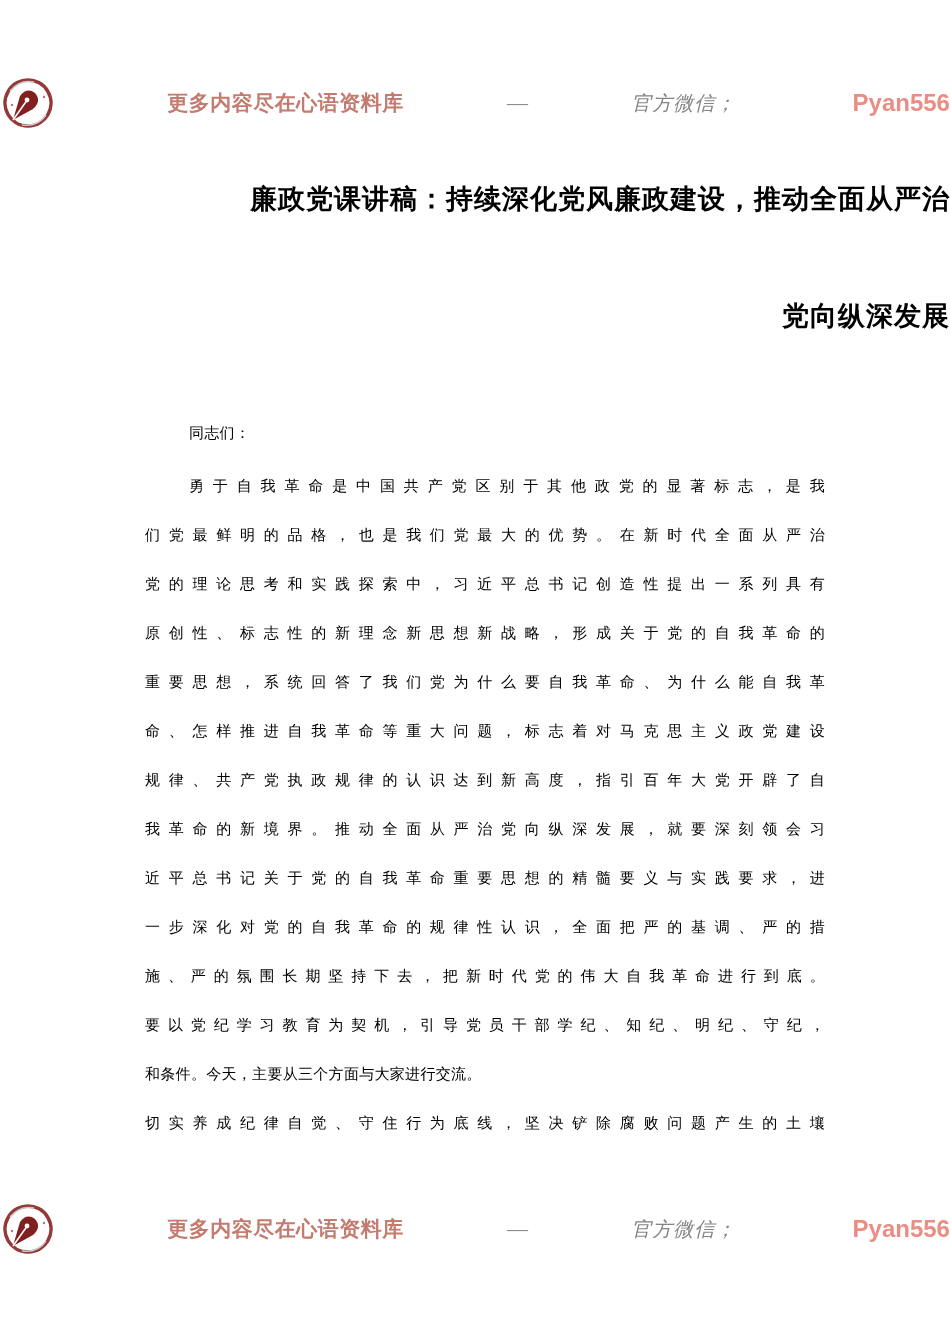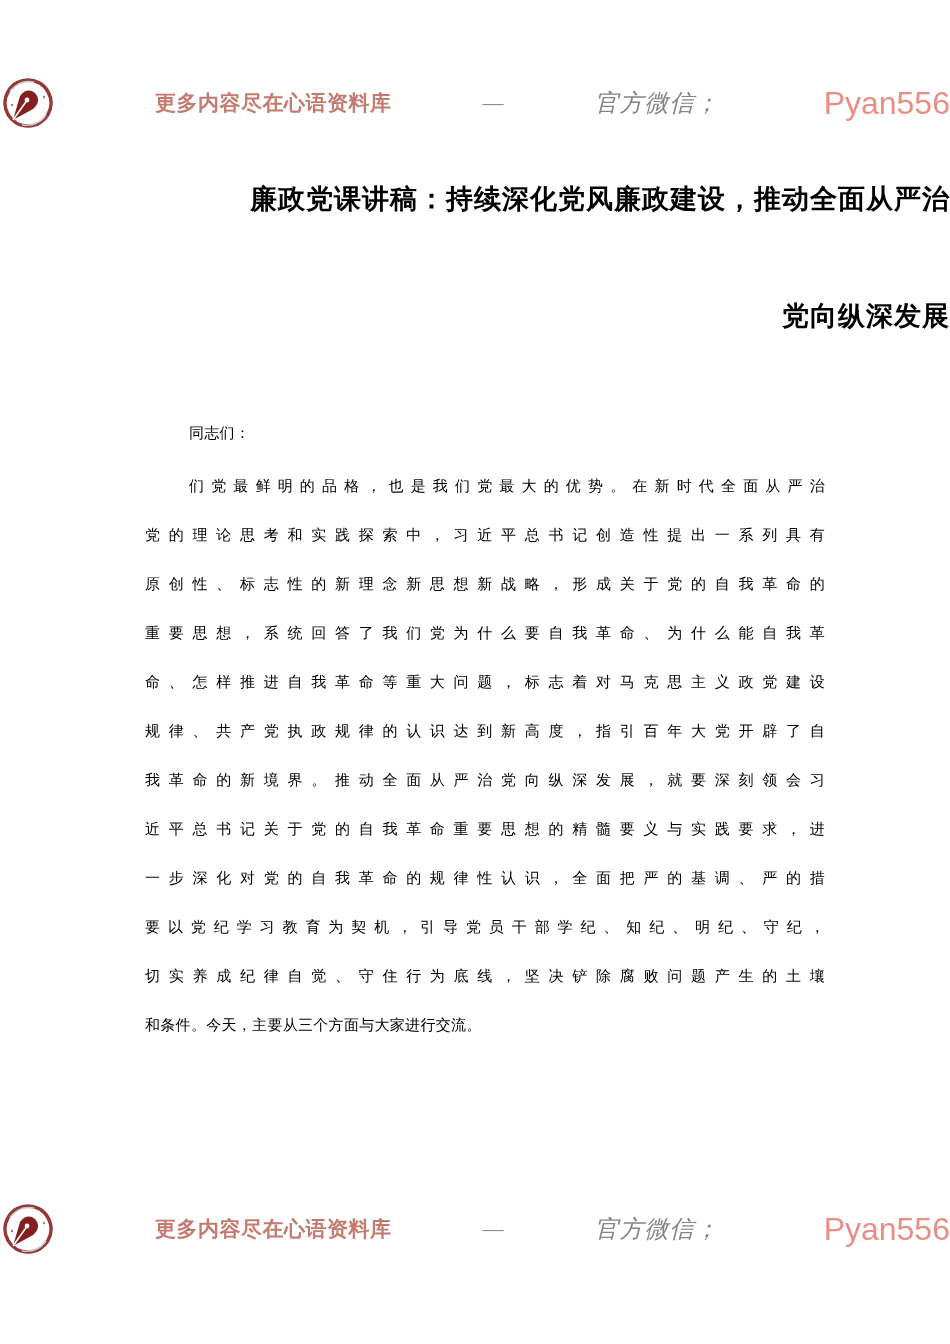--- a/index.html
+++ b/index.html
@@ -34,28 +34,29 @@
   .brand {
     font-size: 21px;
     font-weight: bold;
     letter-spacing: 0.5px;
   }
   .sep {
     font-size: 21px;
     margin: 0 1px;
   }
   .channel {
-    font-size: 24px;
+    font-size: 20px;
     font-style: italic;
     letter-spacing: 1px;
   }
   .channel-id {
-    font-size: 32px;
+    font-size: 24px;
     margin-left: 14px;
     font-family: "Liberation Sans", "DejaVu Sans", sans-serif;
+    font-weight: bold;
   }
 
   
   .title {
     position: absolute;
     top: 181px;
     left: 0;
     width: 100%;
     text-align: right;
     font-weight: bold;
@@ -116,32 +117,34 @@
   </div>
 
   <div class="title">
     <div class="title-line">廉政党课讲稿：持续深化党风廉政建设，推动全面从严治</div>
     <div class="title-line">党向纵深发展</div>
   </div>
 
   <div class="body-text">
     <div class="doc-line salutation">同志们：</div>
     <div class="para">
+        <div class="doc-line">勇于自我革命是中国共产党区别于其他政党的显著标志，是我</div>
         <div class="doc-line">们党最鲜明的品格，也是我们党最大的优势。在新时代全面从严治</div>
         <div class="doc-line">党的理论思考和实践探索中，习近平总书记创造性提出一系列具有</div>
         <div class="doc-line">原创性、标志性的新理念新思想新战略，形成关于党的自我革命的</div>
         <div class="doc-line">重要思想，系统回答了我们党为什么要自我革命、为什么能自我革</div>
         <div class="doc-line">命、怎样推进自我革命等重大问题，标志着对马克思主义政党建设</div>
         <div class="doc-line">规律、共产党执政规律的认识达到新高度，指引百年大党开辟了自</div>
         <div class="doc-line">我革命的新境界。推动全面从严治党向纵深发展，就要深刻领会习</div>
         <div class="doc-line">近平总书记关于党的自我革命重要思想的精髓要义与实践要求，进</div>
         <div class="doc-line">一步深化对党的自我革命的规律性认识，全面把严的基调、严的措</div>
+        <div class="doc-line">施、严的氛围长期坚持下去，把新时代党的伟大自我革命进行到底。</div>
         <div class="doc-line">要以党纪学习教育为契机，引导党员干部学纪、知纪、明纪、守纪，</div>
+        <div class="doc-line line-last">和条件。今天，主要从三个方面与大家进行交流。</div>
         <div class="doc-line">切实养成纪律自觉、守住行为底线，坚决铲除腐败问题产生的土壤</div>
-        <div class="doc-line line-last">和条件。今天，主要从三个方面与大家进行交流。</div>
       </div>
   </div>
 
   <div class="watermark footer">
     <span class="logo">
       <svg viewBox="0 0 56 56" width="56" height="58">
         <path d="M28 5 a23 23 0 1 0 0.02 0" fill="none" stroke="#8a2222" stroke-width="3.5" opacity="0.9"></path>
         <path d="M10 16 Q20 4 34 7" fill="none" stroke="#c9c9c9" stroke-width="1.5"></path>
         <path d="M46 40 Q38 52 22 50" fill="none" stroke="#c9c9c9" stroke-width="1.5"></path>
         <path d="M13 45 L20 21 Q27 12 35 18 Q42 26 33 34 Z" fill="#821f1f"></path>

